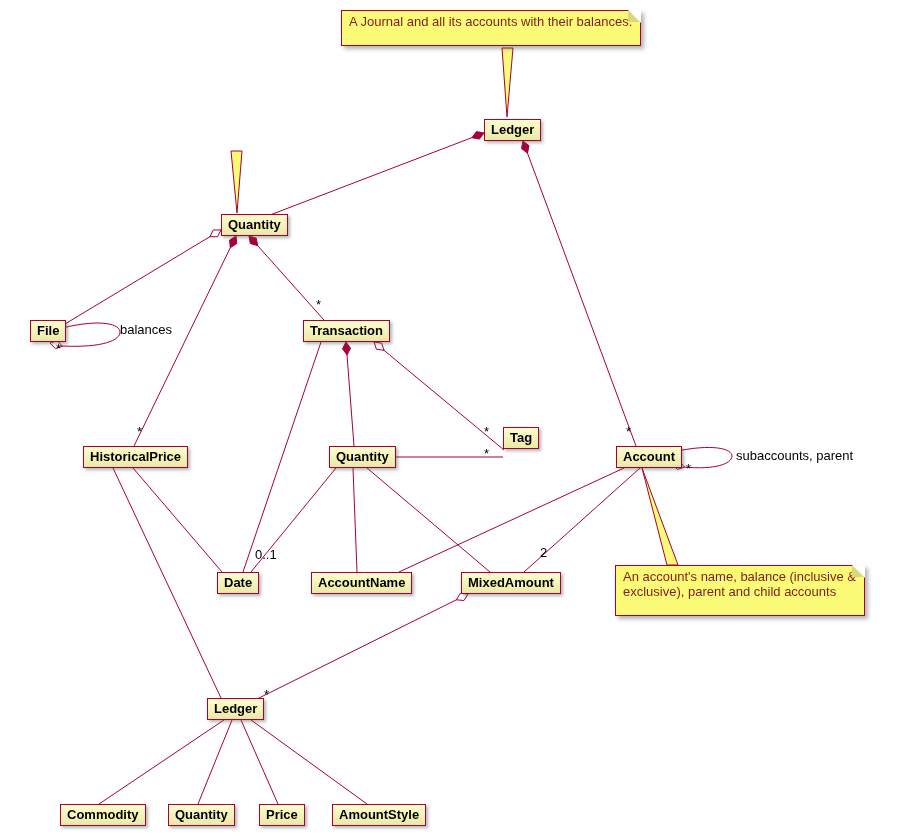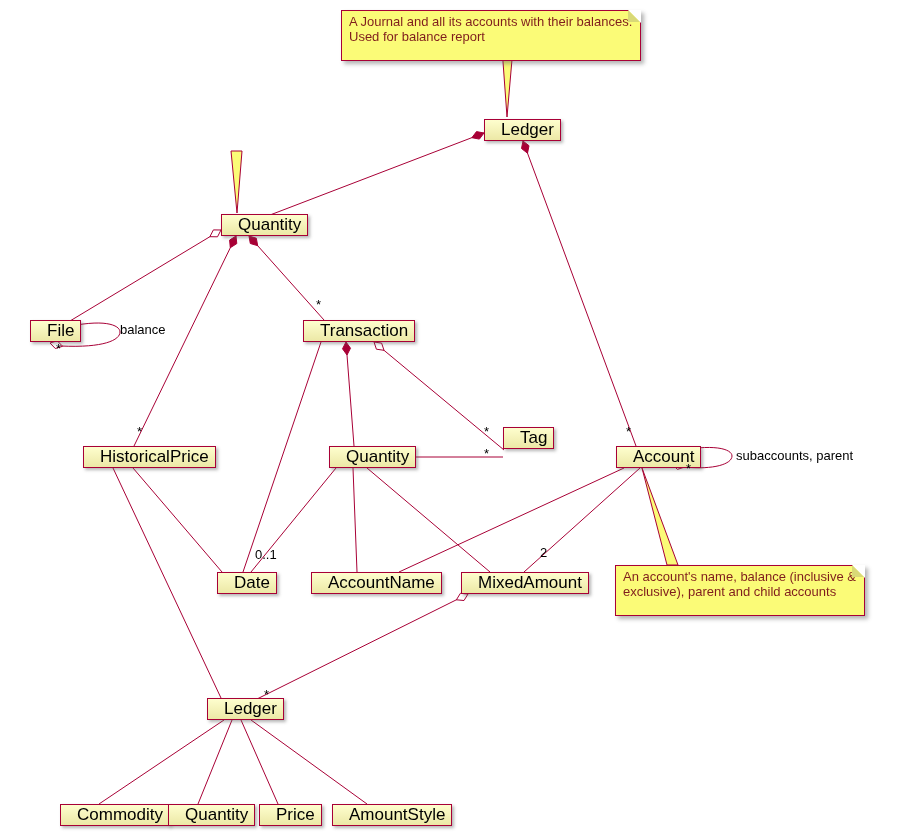--- a/index.html
+++ b/index.html
@@ -3,24 +3,25 @@
 <meta charset="utf-8">
 <style>
   * { margin:0; padding:0; box-sizing:border-box; }
   html,body { background:#ffffff; font-family:"Liberation Sans", sans-serif; }
   #canvas { position:relative; width:909px; height:836px; background:#ffffff; overflow:hidden; }
   #edge-layer { position:absolute; left:0; top:0; z-index:1; }
   .uml-class {
     position:absolute; z-index:3;
     background:linear-gradient(180deg,#FEFECE 0%,#ECE8A6 100%);
     border:1.5px solid #A80036;
-    padding:2px 6px 3px 16px;
-    font-size:17px; line-height:15px; color:#000;
+    padding:2px 6px 3px 6px;
+    font-size:13px; line-height:15px; color:#000;
     white-space:nowrap;
     box-shadow:2px 2px 3px rgba(90,90,90,0.45);
+    font-weight:bold;
   }
   .note {
     position:absolute; z-index:4;
     background:#FBFB77;
     border:1px solid #A80036;
     padding:3px 8px 16px 7px;
     font-size:13px; line-height:15px; color:#7f1d1d;
     white-space:nowrap;
     box-shadow:3px 3px 4px rgba(90,90,90,0.45);
   }
@@ -91,30 +92,29 @@
   <div class="uml-class" style="left:207px;top:698px">Ledger</div>
   <div class="uml-class" style="left:60px;top:804px">Commodity</div>
   <div class="uml-class" style="left:168px;top:804px">Quantity</div>
   <div class="uml-class" style="left:259px;top:804px">Price</div>
   <div class="uml-class" style="left:332px;top:804px">AmountStyle</div>
 
   <div class="note" style="left:341px;top:10px">
     <span class="note-fold"></span>
     <span class="note-flap"></span>
     <div>A Journal and all its accounts with their balances.</div>
-    <div>Used for balance report</div>
   </div>
   <div class="note" style="left:615px;top:565px">
     <span class="note-fold"></span>
     <span class="note-flap"></span>
     <div>An account's name, balance (inclusive &amp;</div>
     <div>exclusive), parent and child accounts</div>
   </div>
 
-  <span class="edge-label" style="left:120px;top:322px">balance</span>
+  <span class="edge-label" style="left:120px;top:322px">balances</span>
   <span class="edge-label" style="left:736px;top:448px">subaccounts, parent</span>
 
   <span class="mult" style="left:56px;top:341px">*</span>
   <span class="mult" style="left:316px;top:297px">*</span>
   <span class="mult" style="left:137px;top:424px">*</span>
   <span class="mult" style="left:484px;top:424px">*</span>
   <span class="mult" style="left:484px;top:446px">*</span>
   <span class="mult" style="left:626px;top:424px">*</span>
   <span class="mult" style="left:686px;top:461px">*</span>
   <span class="mult" style="left:255px;top:547px">0..1</span>

